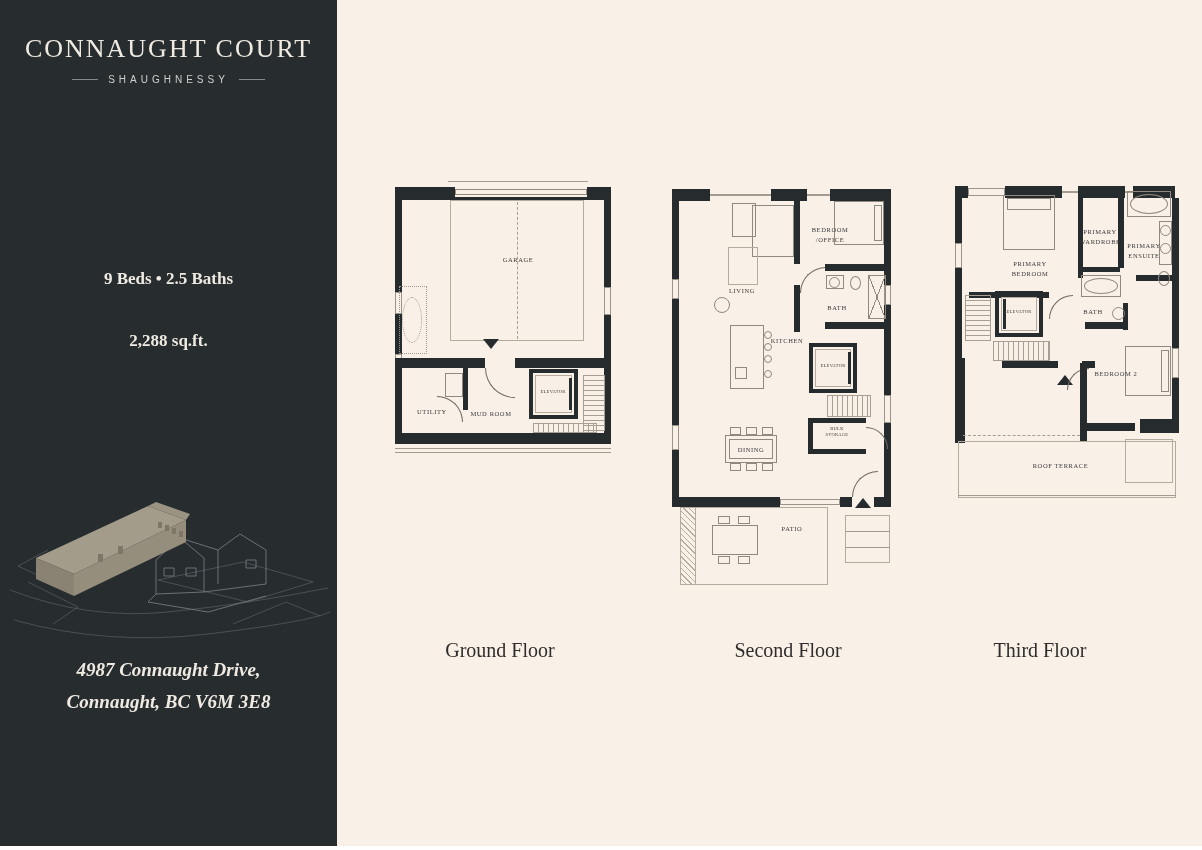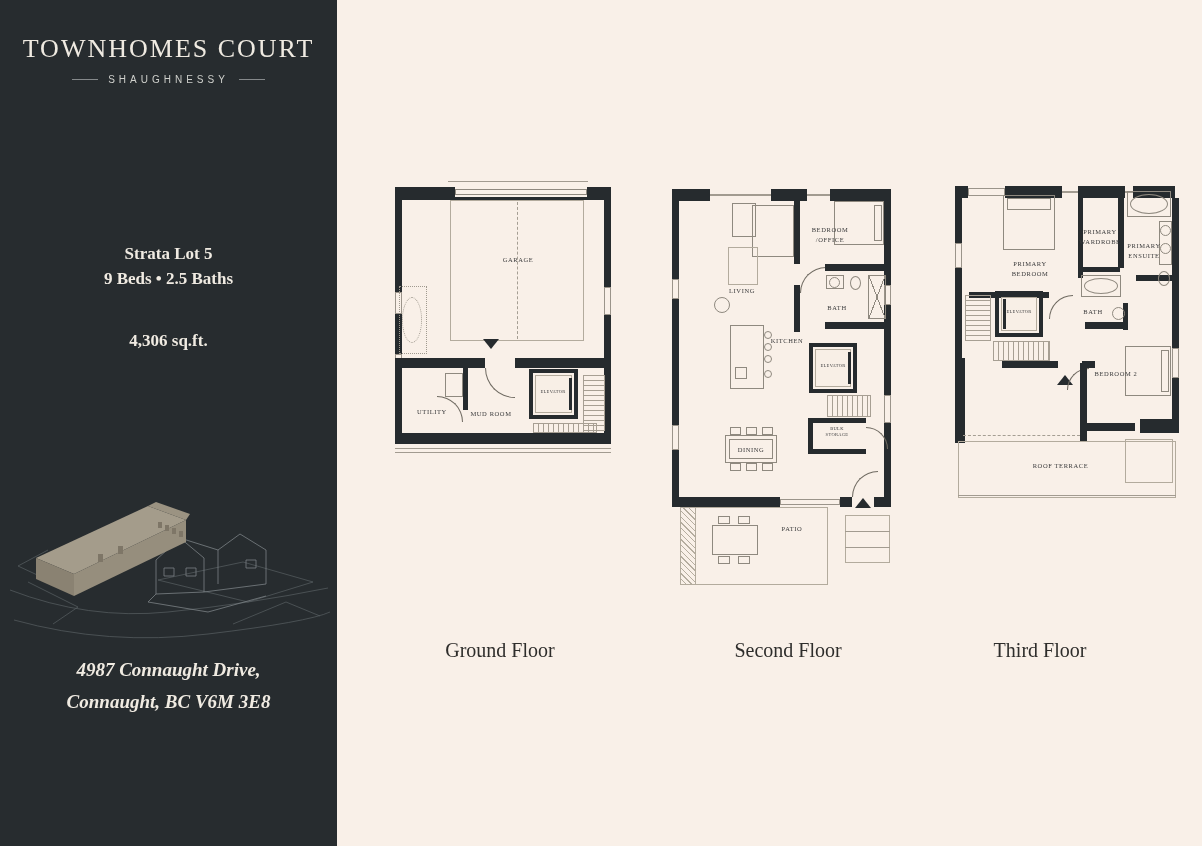--- a/index.html
+++ b/index.html
@@ -42,29 +42,28 @@
   .rl{position:absolute;font-family:"Liberation Serif",serif;font-size:6.5px;letter-spacing:.6px;color:#3b3b3c;text-align:center;line-height:1.5;}
   .rl.tiny{font-size:4.5px;letter-spacing:.3px;line-height:1.4;}
 </style>
 </head>
 <body>
 
 <div class="stage">
   <div class="main"></div>
 
   <div class="side">
-    <div class="logoTitle">TOWNHOMES COURT</div>
+    <div class="logoTitle">CONNAUGHT COURT</div>
     <div class="logoSub">
       <span class="dash"></span>
       <span>SHAUGHNESSY</span>
       <span class="dash"></span>
     </div>
-    <div class="lot">Strata Lot 5</div>
     <div class="bb">9 Beds • 2.5 Baths</div>
-    <div class="sqft">4,306 sq.ft.</div>
+    <div class="sqft">2,288 sq.ft.</div>
 
     <svg viewBox="0 0 322 190" style="position:absolute;left:8px;top:462px;width:322px;height:190px">
       <g stroke="#596063" stroke-width="0.7" fill="none">
         <path d="M2 128 Q80 158 160 150 T320 126"></path>
         <path d="M6 158 Q100 184 200 172 T322 150"></path>
         <path d="M20 120 L70 145 L45 162"></path>
         <path d="M225 162 L278 140 L312 154"></path>
         <path d="M150 118 L235 100 L305 120 L240 140 Z"></path>
         <path d="M40 88 L10 104 L40 118"></path>
       </g>

